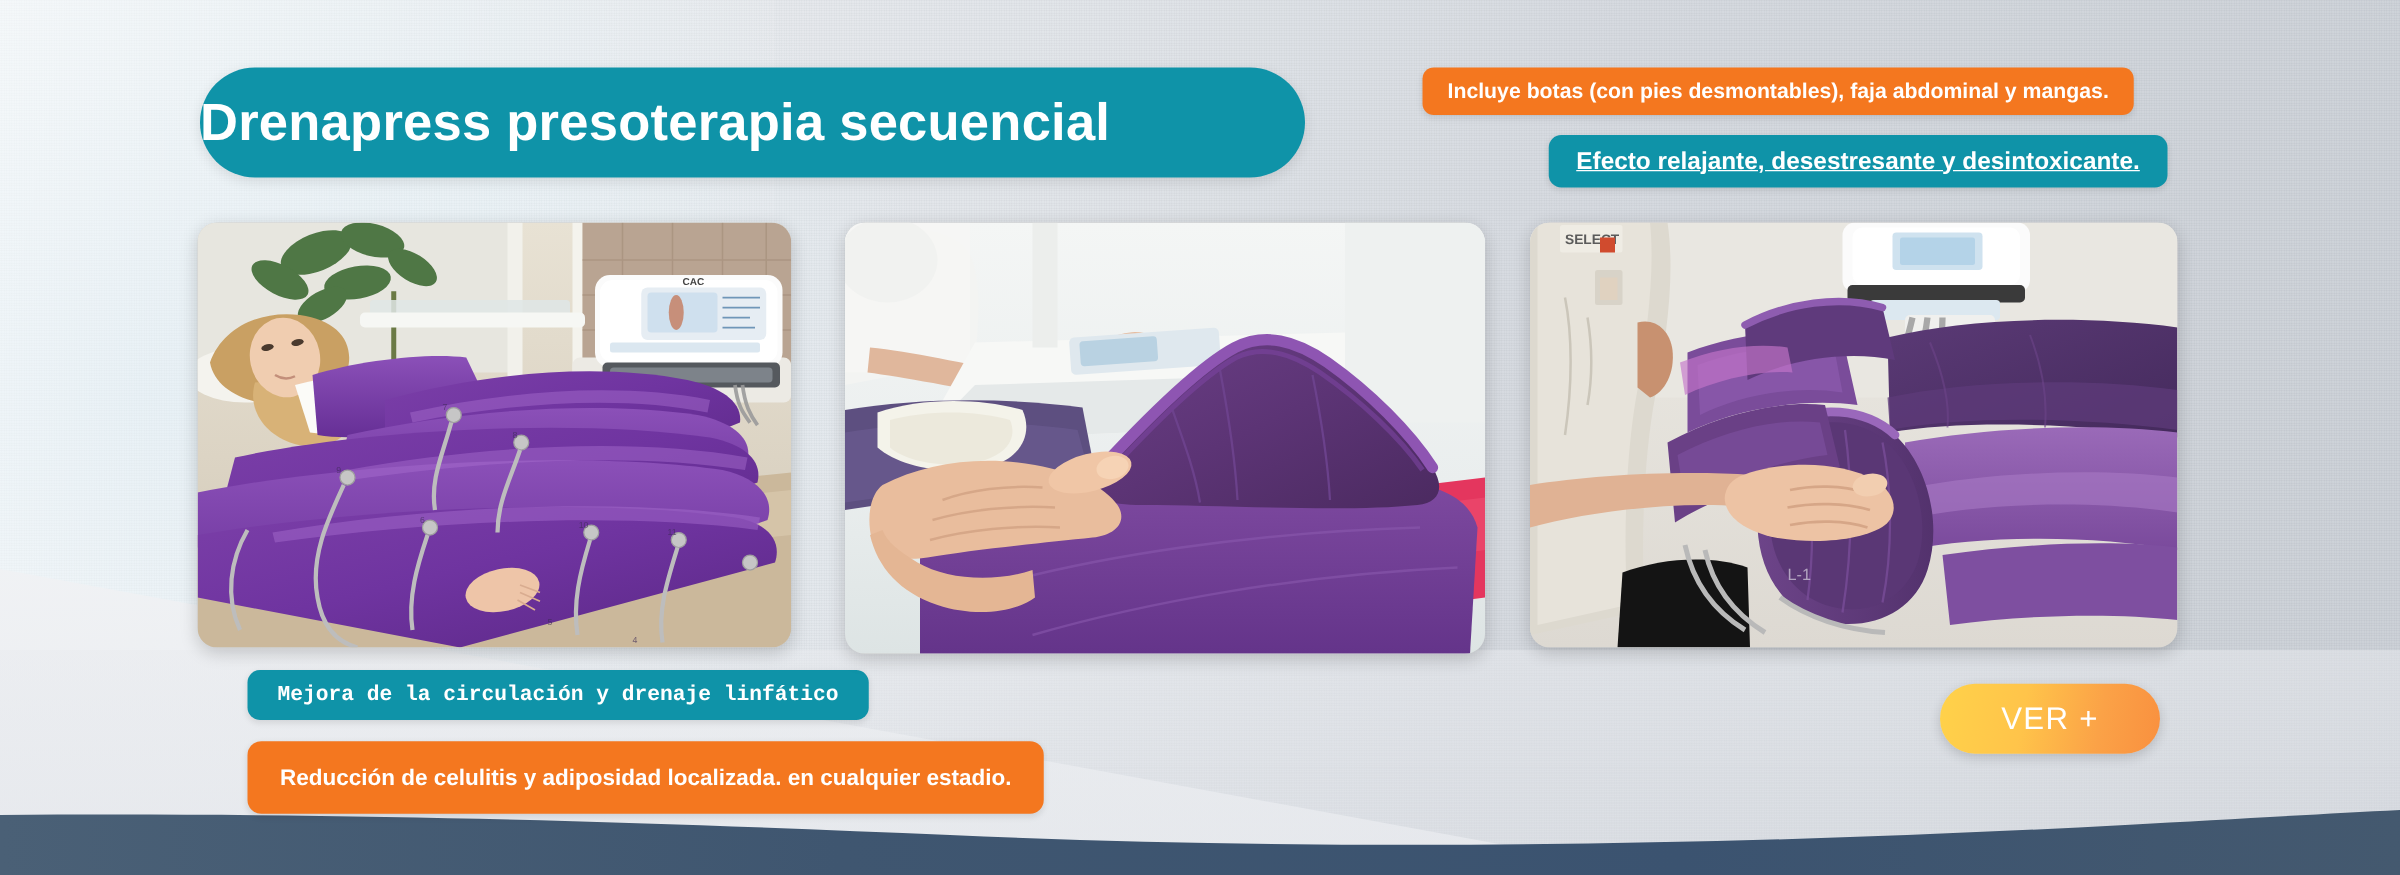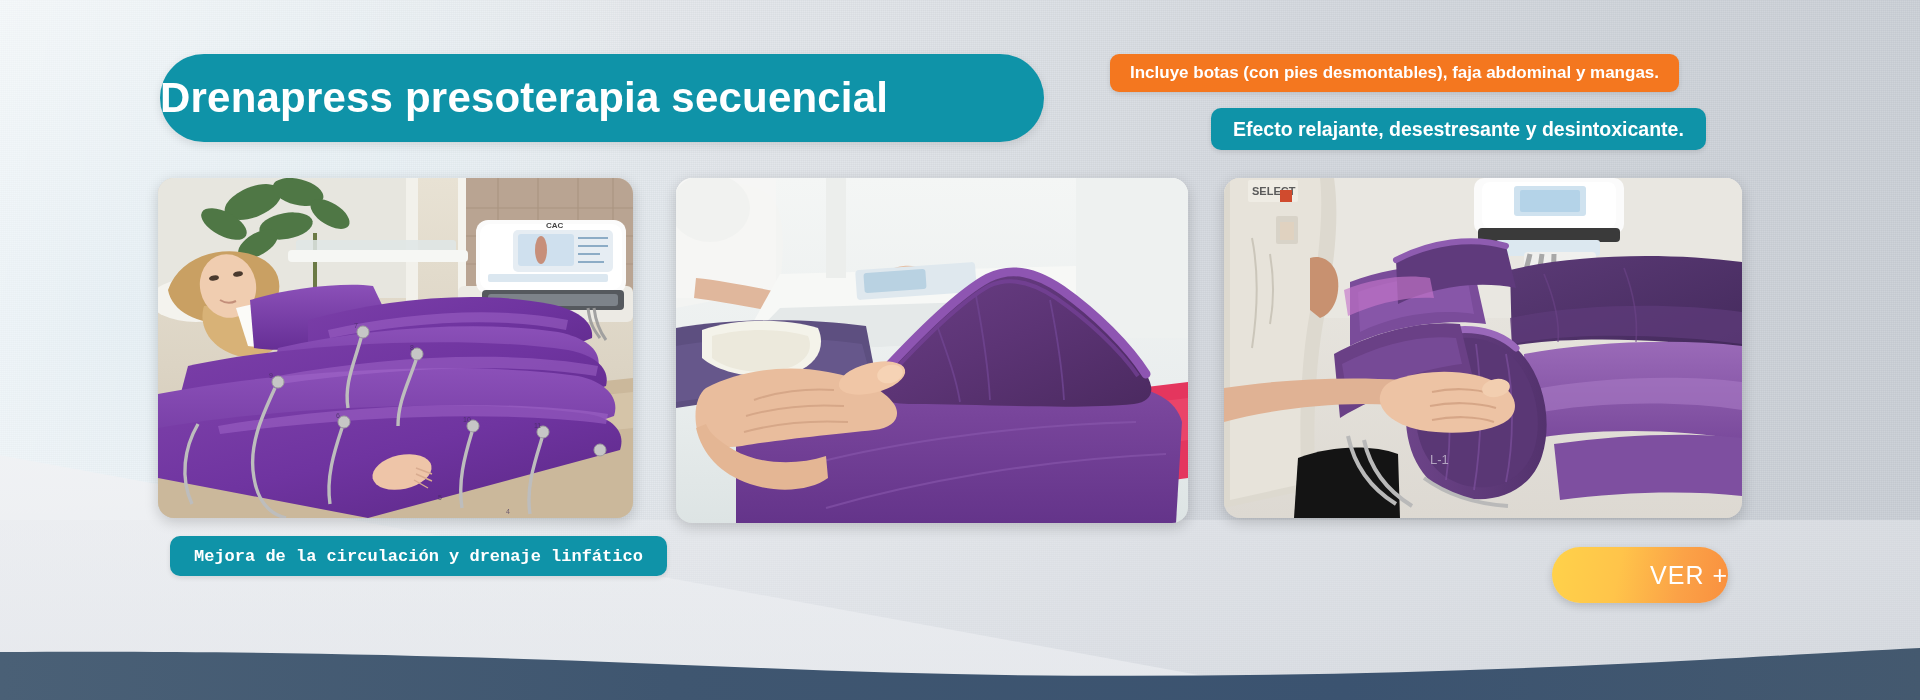--- a/index.html
+++ b/index.html
@@ -71,26 +71,27 @@
   
   .badge{
     position:absolute;
     display:flex; align-items:center;
     border-radius:9px;
     color:#fff;
     font-size:17px;
     font-weight:bold;
     white-space:nowrap;
     box-shadow:0 2px 5px rgba(0,0,0,.10);
+    margin-left:28px;
   }
   .badge-orange{ background:#f4771f; }
   .badge-teal{ background:#0f93a8; }
 
   #badge-includes{ left:1110px; top:54px; height:38px; padding:0 20px; font-size:17px; }
-  #badge-effect{ left:1211px; top:108px; height:42px; padding:0 22px; font-size:19.5px; border-radius:10px; }
+  #badge-effect{ left:1211px; top:108px; height:42px; padding:0 22px; font-size:19.5px; border-radius:10px;text-decoration:underline; }
   #badge-circulation{ left:170px; top:536px; height:40px; padding:0 24px; font-size:17px; border-radius:10px;font-family:Liberation Mono, monospace; }
   #badge-reduction{ left:170px; top:593px; height:58px; padding:0 26px; font-size:18px; border-radius:11px; }
 
   
   .photo{
     position:absolute;
     border-radius:16px;
     overflow:hidden;
     box-shadow:0 4px 14px rgba(0,0,0,.18);
     background:#cfcfcf;
@@ -106,21 +107,21 @@
     width:176px; height:56px;
     border:none;
     border-radius:28px;
     background:linear-gradient(100deg,#ffd24a 0%, #ffc44a 38%, #fba247 72%, #f9903f 100%);
     color:#ffffff;
     font-family:"Liberation Sans", sans-serif;
     font-size:25px;
     letter-spacing:1px;
     cursor:pointer;
     box-shadow:0 3px 9px rgba(0,0,0,.16);
-    display:flex; align-items:center; justify-content:flex-end;
+    display:flex; align-items:center; justify-content:center;
   }
 </style>
 </head>
 <body>
 
 <div class="bg-base"></div>
 <div class="bg-noise"></div>
 <div class="bg-sheen"></div>
 <div class="bg-diagonal"></div>
 <div class="bg-diagonal2"></div>
@@ -150,20 +151,23 @@
   </div>
 
   <div class="badge badge-teal" id="badge-effect">
     <span>Efecto relajante, desestresante y desintoxicante.</span>
   </div>
 
   <div class="badge badge-teal" id="badge-circulation">
     <span>Mejora de la circulación y drenaje linfático</span>
   </div>
 
+  <div class="badge badge-orange" id="badge-reduction">
+    <span>Reducción de celulitis y adiposidad localizada. en cualquier estadio.</span>
+  </div>
 
   <div class="photo" id="photo-1">
     <svg viewBox="0 0 475 340" preserveAspectRatio="xMidYMid slice">
       <defs>
         <linearGradient id="p1bg" x1="0" y1="0" x2="0" y2="1">
           <stop offset="0%" stop-color="#e8e2d4"></stop>
             <stop offset="55%" stop-color="#dcd4c4"></stop>
             <stop offset="100%" stop-color="#cfc6b4"></stop>
         </linearGradient>
         <linearGradient id="p1purple" x1="0" y1="0" x2="1" y2="1">

